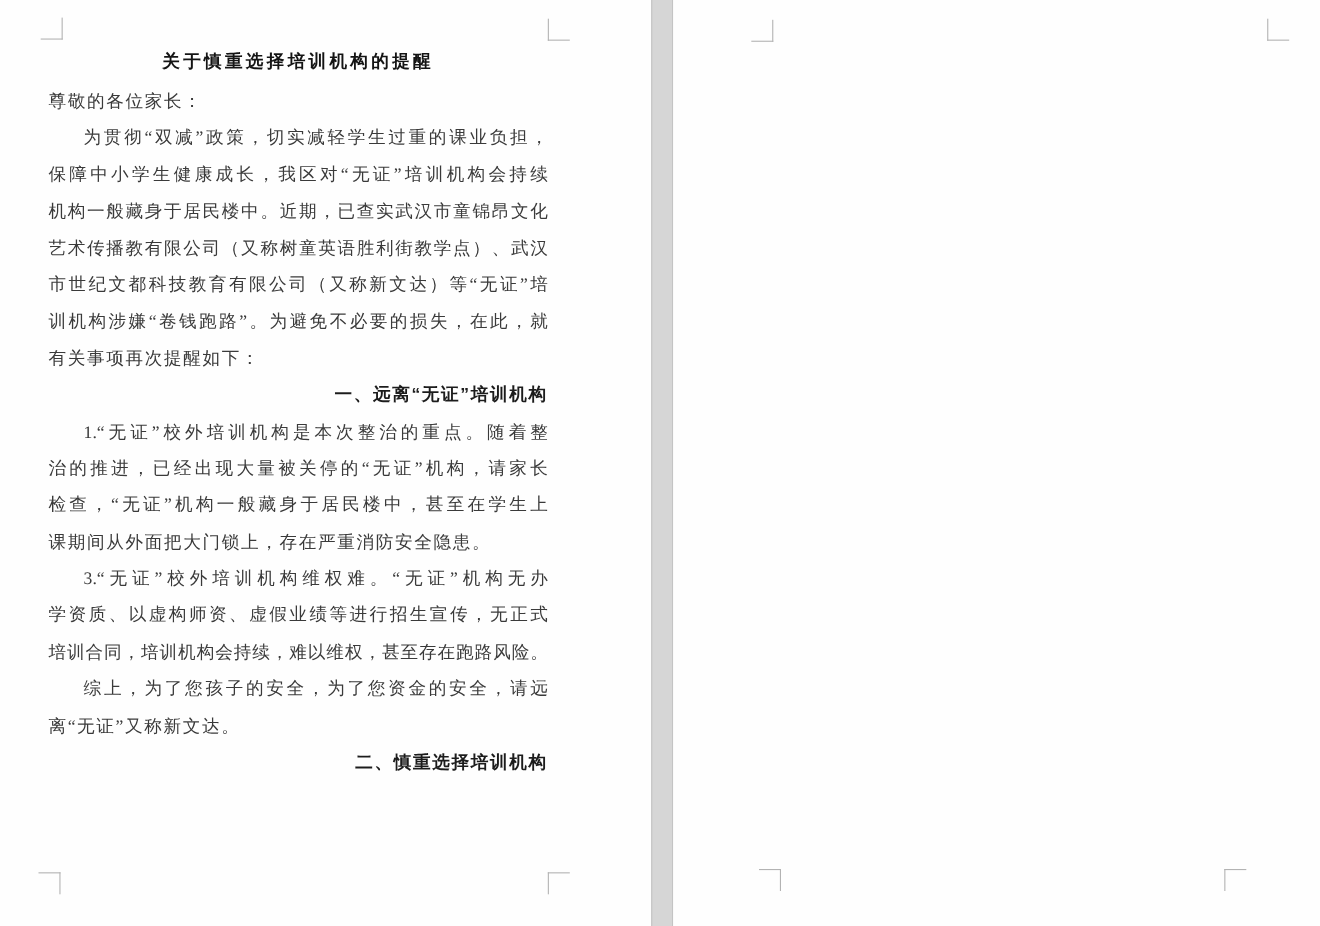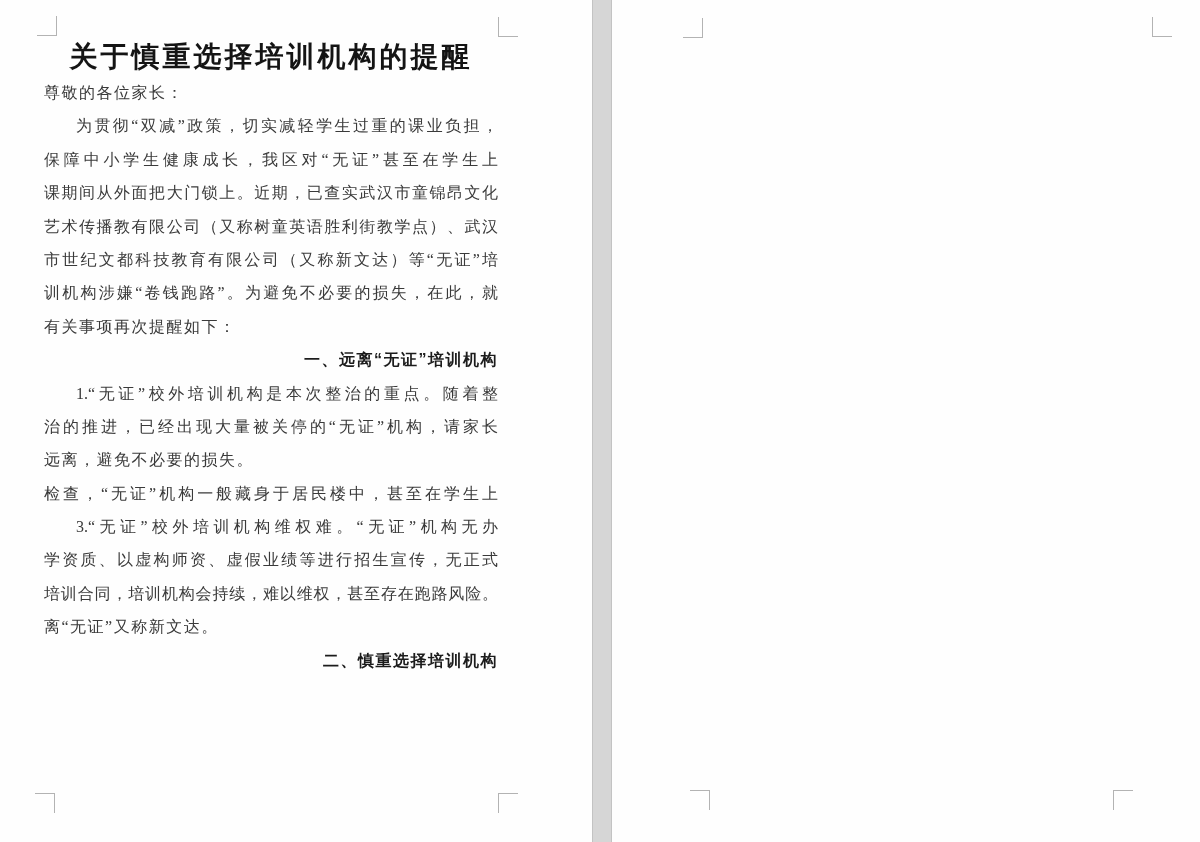--- a/index.html
+++ b/index.html
@@ -21,54 +21,55 @@
   .mark.tr { border-left:1px solid #b3b3b3;  border-bottom:1px solid #b3b3b3; }
   .mark.bl { border-right:1px solid #b3b3b3; border-top:1px solid #b3b3b3; }
   .mark.br { border-left:1px solid #b3b3b3;  border-top:1px solid #b3b3b3; }
 
   .textcol { position:absolute; color:#333; }
   .col-left  { left:44px;  top:40px; width:454px; }
 
   .doc-title {
     height:36px; line-height:34px; text-align:center;
     font-family:"Liberation Sans", sans-serif; font-weight:bold;
-    font-size:28px; letter-spacing:3px; color:#141414;
+    font-size:16px; letter-spacing:3px; color:#141414;
   }
   .line {
     height:33.4px; line-height:33.4px; font-size:16px;
     letter-spacing:1.5px; white-space:normal; color:#3a3a3a;
   }
   .line.fill   { text-align:justify; text-align-last:justify; text-justify:inter-character; letter-spacing:0; }
   .line.indent { text-indent:32px;text-align:right; }
   .line.bold   { font-family:"Liberation Sans", sans-serif; font-weight:bold; color:#1c1c1c; }
 </style>
 </head>
 <body>
 
 <div class="canvas">
 
   <div class="page page-left">
     <div class="textcol col-left">
       <div class="doc-title">关于慎重选择培训机构的提醒</div>
       <div class="line">尊敬的各位家长：</div>
       <div class="line indent fill">为贯彻“双减”政策，切实减轻学生过重的课业负担，</div>
-      <div class="line fill">保障中小学生健康成长，我区对“无证”甚至在学生上</div>
-      <div class="line fill">课期间从外面把大门锁上。近期，已查实武汉市童锦昂文化</div>
+      <div class="line fill">保障中小学生健康成长，我区对“无证”培训机构会持续</div>
+      <div class="line fill">机构一般藏身于居民楼中。近期，已查实武汉市童锦昂文化</div>
       <div class="line fill">艺术传播教有限公司（又称树童英语胜利街教学点）、武汉</div>
       <div class="line fill">市世纪文都科技教育有限公司（又称新文达）等“无证”培</div>
       <div class="line fill">训机构涉嫌“卷钱跑路”。为避免不必要的损失，在此，就</div>
       <div class="line">有关事项再次提醒如下：</div>
       <div class="line bold indent">一、远离“无证”培训机构</div>
       <div class="line indent fill">1.“无证”校外培训机构是本次整治的重点。随着整</div>
       <div class="line fill">治的推进，已经出现大量被关停的“无证”机构，请家长</div>
-      <div class="line">远离，避免不必要的损失。</div>
       <div class="line fill">检查，“无证”机构一般藏身于居民楼中，甚至在学生上</div>
+      <div class="line">课期间从外面把大门锁上，存在严重消防安全隐患。</div>
       <div class="line indent fill">3.“无证”校外培训机构维权难。“无证”机构无办</div>
       <div class="line fill">学资质、以虚构师资、虚假业绩等进行招生宣传，无正式</div>
       <div class="line fill">培训合同，培训机构会持续，难以维权，甚至存在跑路风险。</div>
+      <div class="line indent fill">综上，为了您孩子的安全，为了您资金的安全，请远</div>
       <div class="line">离“无证”又称新文达。</div>
       <div class="line bold indent">二、慎重选择培训机构</div>
     </div>
   </div>
 
   <div class="divider"></div>
 
   <div class="page page-right">
     
 

